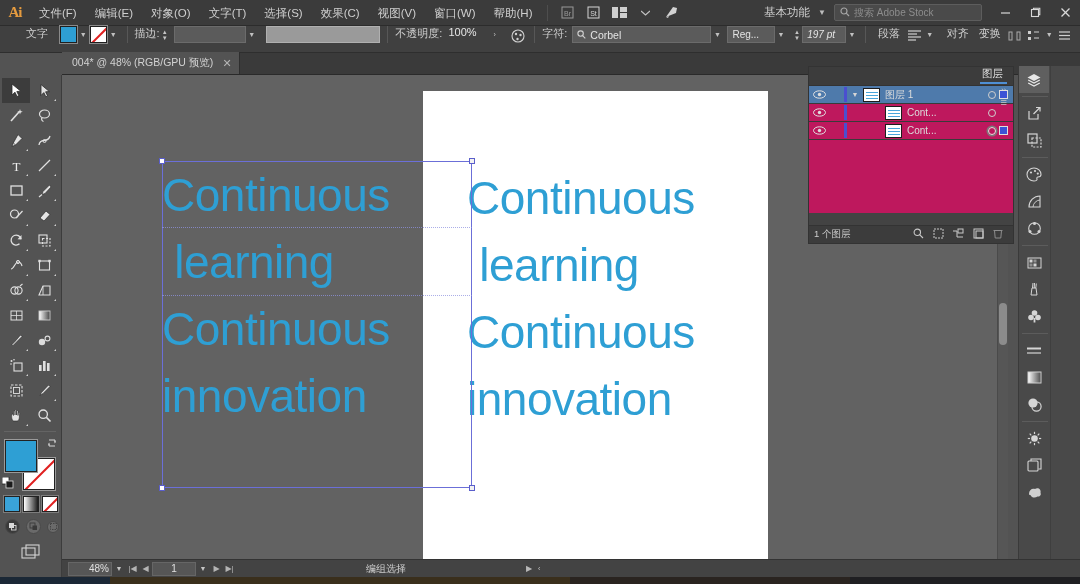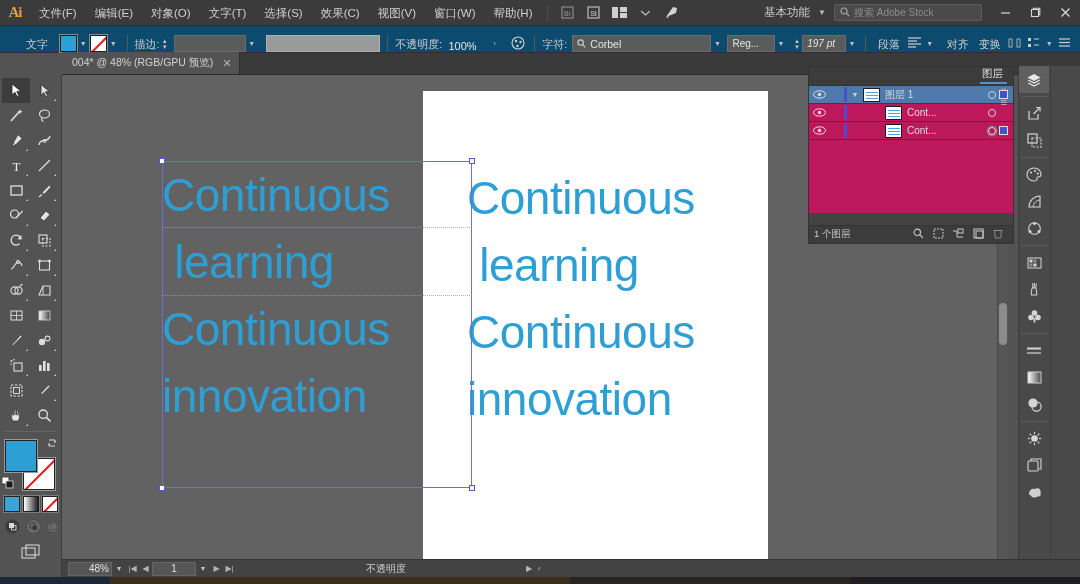--- a/index.html
+++ b/index.html
@@ -43,21 +43,21 @@
     color:#8d8d8d; font-size:10px; margin:0 8px;
   }
   .win-btn {
     width:30px; height:26px; display:flex; align-items:center; justify-content:center;
     color:#cfcfcf; font-size:12px;
   }
 
   
   .controlbar {
     position:absolute; left:0; top:26px; width:1080px; height:27px;
-    background:#0c4a6e; display:flex; align-items:flex-end;
+    background:#404040; display:flex; align-items:flex-start;
     border-bottom:1px solid #2e2e2e; padding-left:6px;
   }
   .cb-label { font-size:11px; color:#cdcdcd; white-space:nowrap; }
   .cb-type-label { width:56px; padding-left:20px; }
   .swatch-wrap { display:flex; align-items:center; }
   .swatch {
     width:17px; height:17px; border:1px solid #1f1f1f; outline:1px solid #8a8a8a;
   }
   .swatch.fill { background:#2e9fd4; }
   .swatch.stroke {
@@ -1026,21 +1026,21 @@
 
   <div class="statusbar">
     <div class="sb-zoom">48%</div>
     <div class="sb-chev">▼</div>
     <div class="sb-nav">|◀</div>
     <div class="sb-nav">◀</div>
     <div class="sb-page">1</div>
     <div class="sb-chev">▼</div>
     <div class="sb-nav">▶</div>
     <div class="sb-nav">▶|</div>
-    <div class="sb-status">不透明度</div>
+    <div class="sb-status">编组选择</div>
     <div class="sb-play">▶</div>
     <div class="sb-chev">‹</div>
   </div>
 
   <div class="osbar">
     <i style="left:0;width:110px;background:#1b2836"></i>
     <i style="left:110px;width:460px;background:#3a2f1c"></i>
     <i style="left:570px;width:280px;background:#2a2420"></i>
     <i style="left:850px;width:230px;background:#1f1f22"></i>
   </div>

